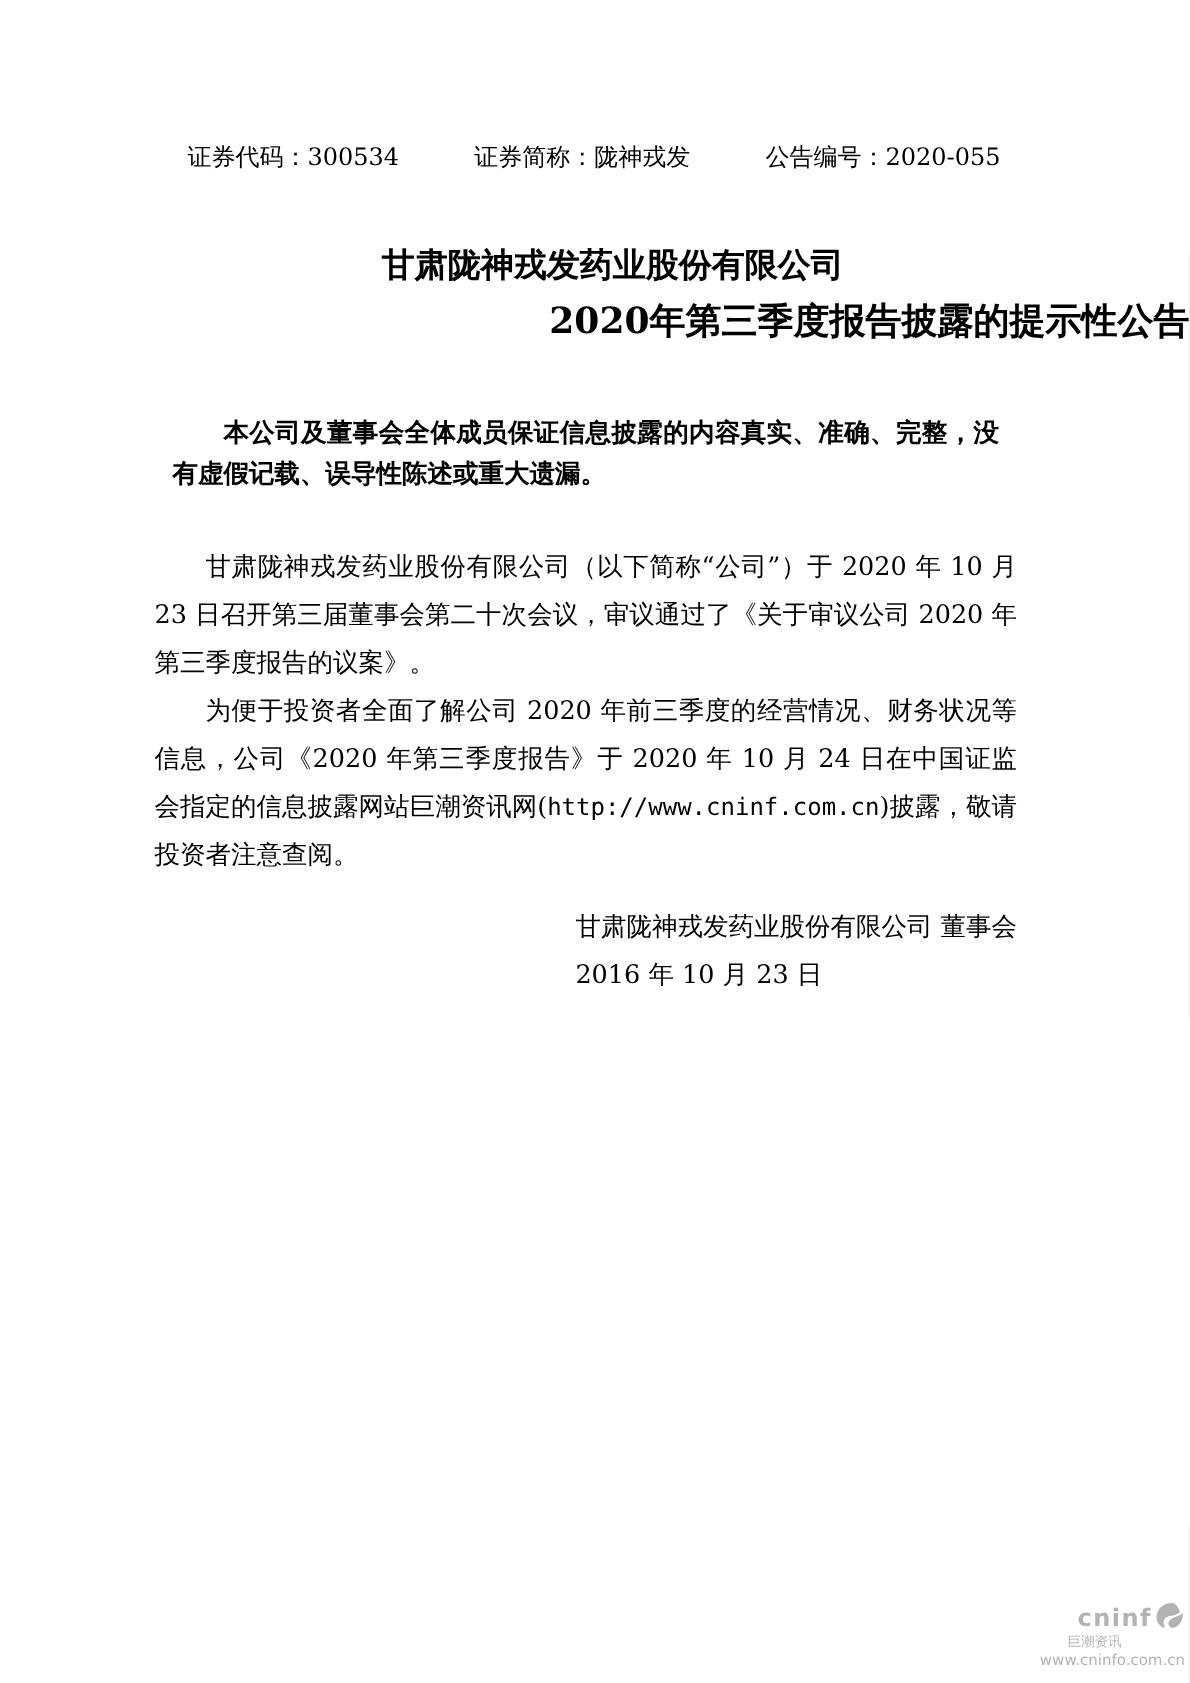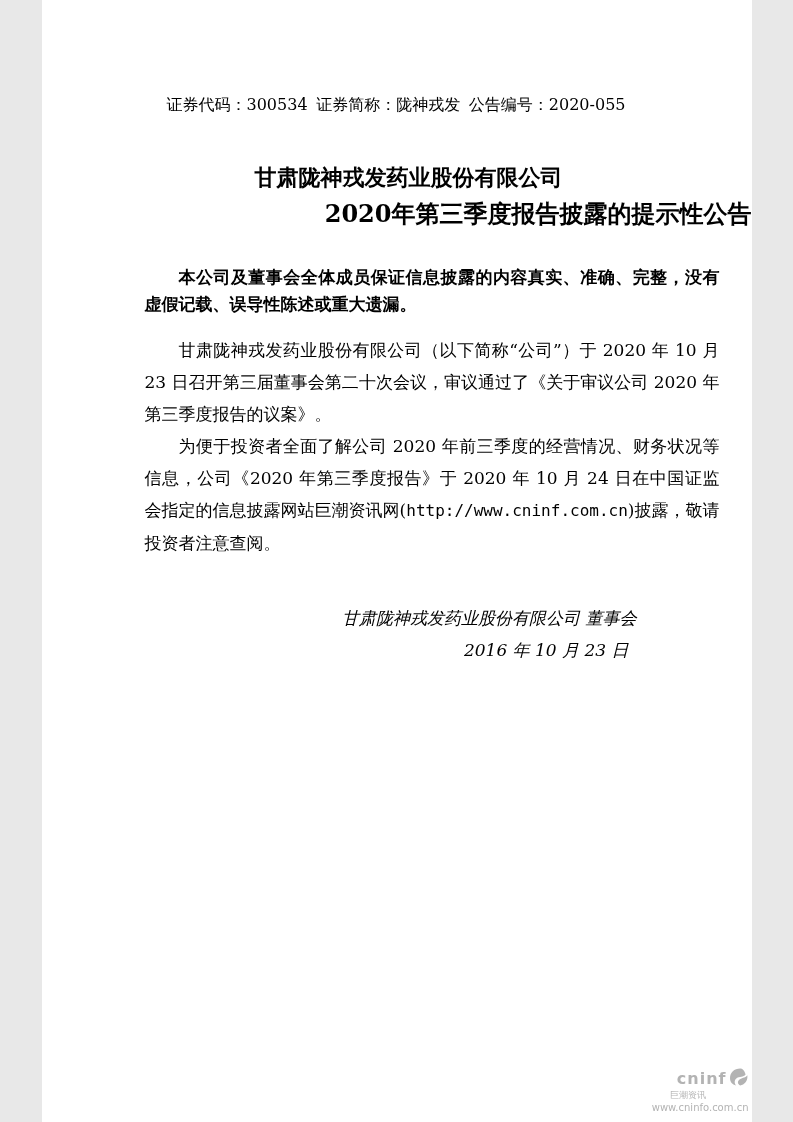--- a/index.html
+++ b/index.html
@@ -1,18 +1,18 @@
 <!DOCTYPE html>
 <html><head>
 <meta charset="utf-8">
 <style>
   html,body { margin:0; padding:0; background:#e8e8e8; }
   .page {
     position: relative;
-    width: 710px;
+    width: 793px;
     height: 1122px;
     margin: 0 auto;
     background: #ffffff;
     font-family: "DejaVu Serif", "Liberation Serif", serif;
     color: #000000;
     overflow: hidden;
   }
   .doc-header {
     position: absolute;
     top: 94px;
@@ -52,48 +52,47 @@
     left: 103px;
     width: 575px;
   }
   .disclaimer {
     font-family: "DejaVu Sans", "Liberation Sans", sans-serif;
     font-weight: bold;
     font-size: 17px;
     line-height: 27px;
     text-indent: 34px;
     text-align: justify;
-    margin: 0;
+    margin: 12px;
   }
   .para {
     font-size: 17px;
     line-height: 32px;
     text-indent: 34px;
     text-align: justify;
     margin: 0;
   }
-  .para-first { margin-top: 16px; }
+  .para-first { margin-top: 32px; }
   .url-mono {
     font-family: "DejaVu Sans Mono", "Liberation Mono", monospace;
     font-size: 16px;
   }
   .closing {
     font-size: 17px;
     line-height: 32px;
     text-indent: 34px;
     margin: 0;
   }
   .signature {
     position: absolute;
     top: 602px;
     right: 115px;
-    text-align: right;
+    text-align: left;
     font-size: 17px;
     line-height: 32px;
-    font-style: italic;
   }
   .signature .sig-date { padding-right: 8px; }
   .watermark {
     position: absolute;
     right: 3px;
     bottom: 9px;
     font-family: "DejaVu Sans", "Liberation Sans", sans-serif;
     color: #b3b3b3;
     text-align: right;
     line-height: 1;

